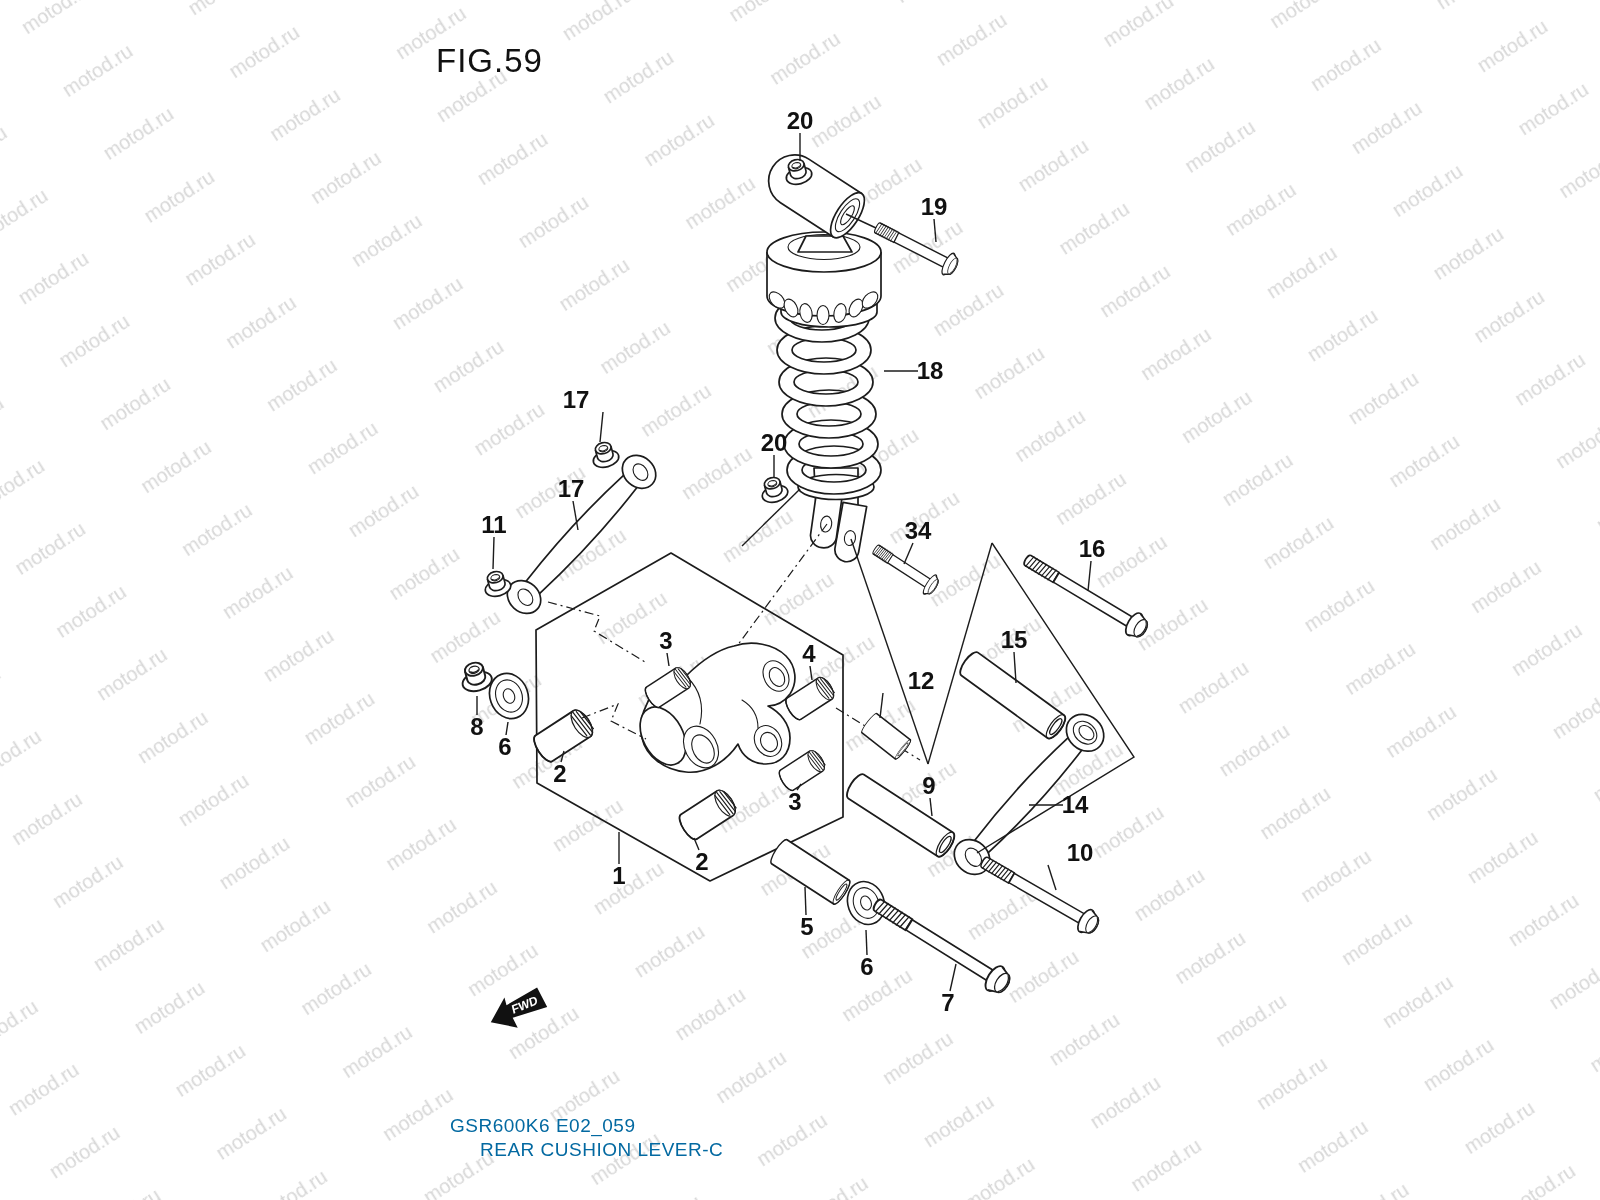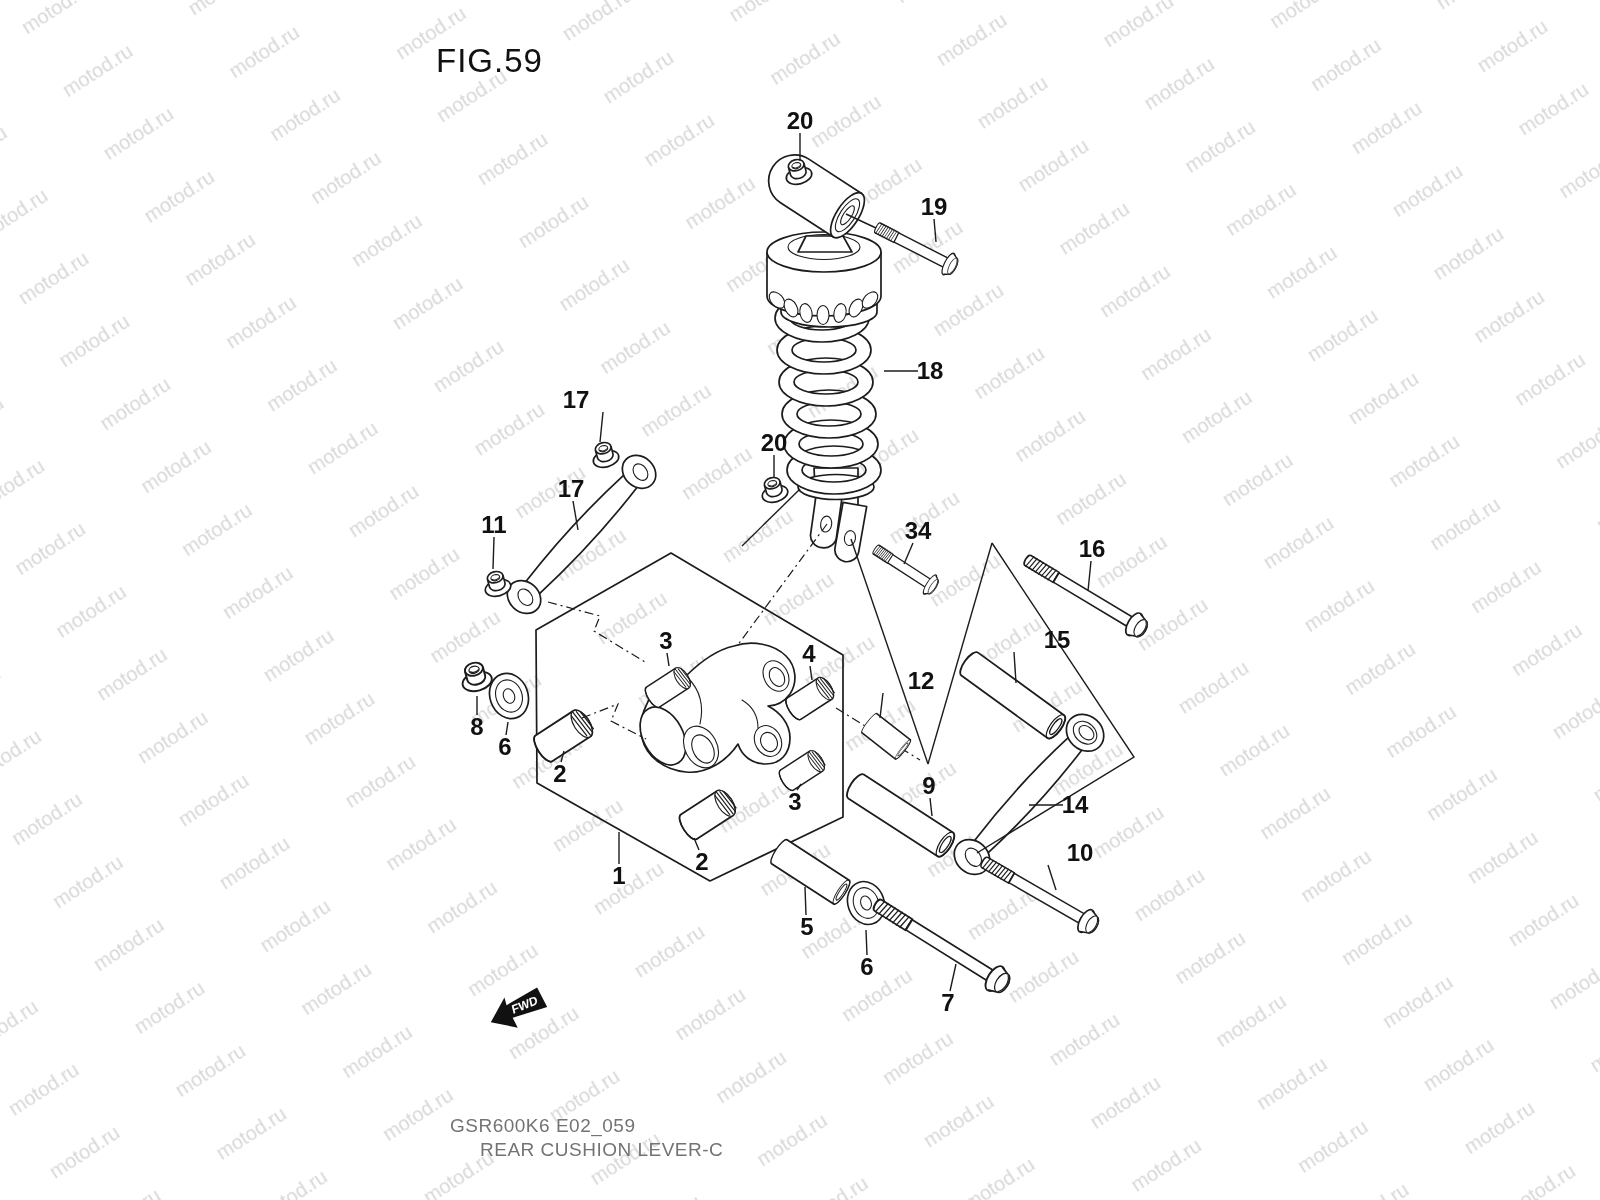--- a/index.html
+++ b/index.html
@@ -23,21 +23,21 @@
     position:absolute;left:436px;top:42px;
     font-size:33px;font-weight:normal;color:#111;letter-spacing:1px;
   }
   #callout-layer{position:absolute;left:0;top:0;width:1480px;height:1200px;pointer-events:none;}
   .callout{
     position:absolute;transform:translate(-50%,-50%);
     font-size:24px;font-weight:bold;color:#111;line-height:1;
     font-family:"Liberation Sans",sans-serif;
   }
   .footer-code,.footer-name{
-    position:absolute;left:450px;color:#737373;
+    position:absolute;left:450px;color:#0369a1;
     font-size:19px;letter-spacing:0.5px;font-weight:500;
   }
   .footer-code{top:1115px;}
   .footer-name{top:1139px;margin-left:30px;}
 </style>
 </head>
 <body>
 
 <div id="page">
 
@@ -253,21 +253,21 @@
   <div id="callout-layer">
       <div class="callout" style="left: 800px; top: 121px;">20</div>
       <div class="callout" style="left: 934px; top: 207px;">19</div>
       <div class="callout" style="left: 930px; top: 371px; text-align: center;">18</div>
       <div class="callout" style="left: 576px; top: 400px;">17</div>
       <div class="callout" style="left: 571px; top: 489px;">17</div>
       <div class="callout" style="left: 494px; top: 525px;">11</div>
       <div class="callout" style="left: 774px; top: 443px;">20</div>
       <div class="callout" style="left: 918px; top: 531px;">34</div>
       <div class="callout" style="left: 1092px; top: 549px;">16</div>
-      <div class="callout" style="left: 1014px; top: 640px; margin-left: 43px;">15</div>
+      <div class="callout" style="left: 1014px; top: 640px;">15</div>
       <div class="callout" style="left: 883px; top: 681px; margin-left: 38px;">12</div>
       <div class="callout" style="left: 666px; top: 641px;">3</div>
       <div class="callout" style="left: 809px; top: 654px;">4</div>
       <div class="callout" style="left: 477px; top: 727px;">8</div>
       <div class="callout" style="left: 505px; top: 747px;">6</div>
       <div class="callout" style="left: 560px; top: 774px;">2</div>
       <div class="callout" style="left: 795px; top: 802px;">3</div>
       <div class="callout" style="left: 619px; top: 876px;">1</div>
       <div class="callout" style="left: 702px; top: 862px;">2</div>
       <div class="callout" style="left: 1075px; top: 805px;">14</div>

